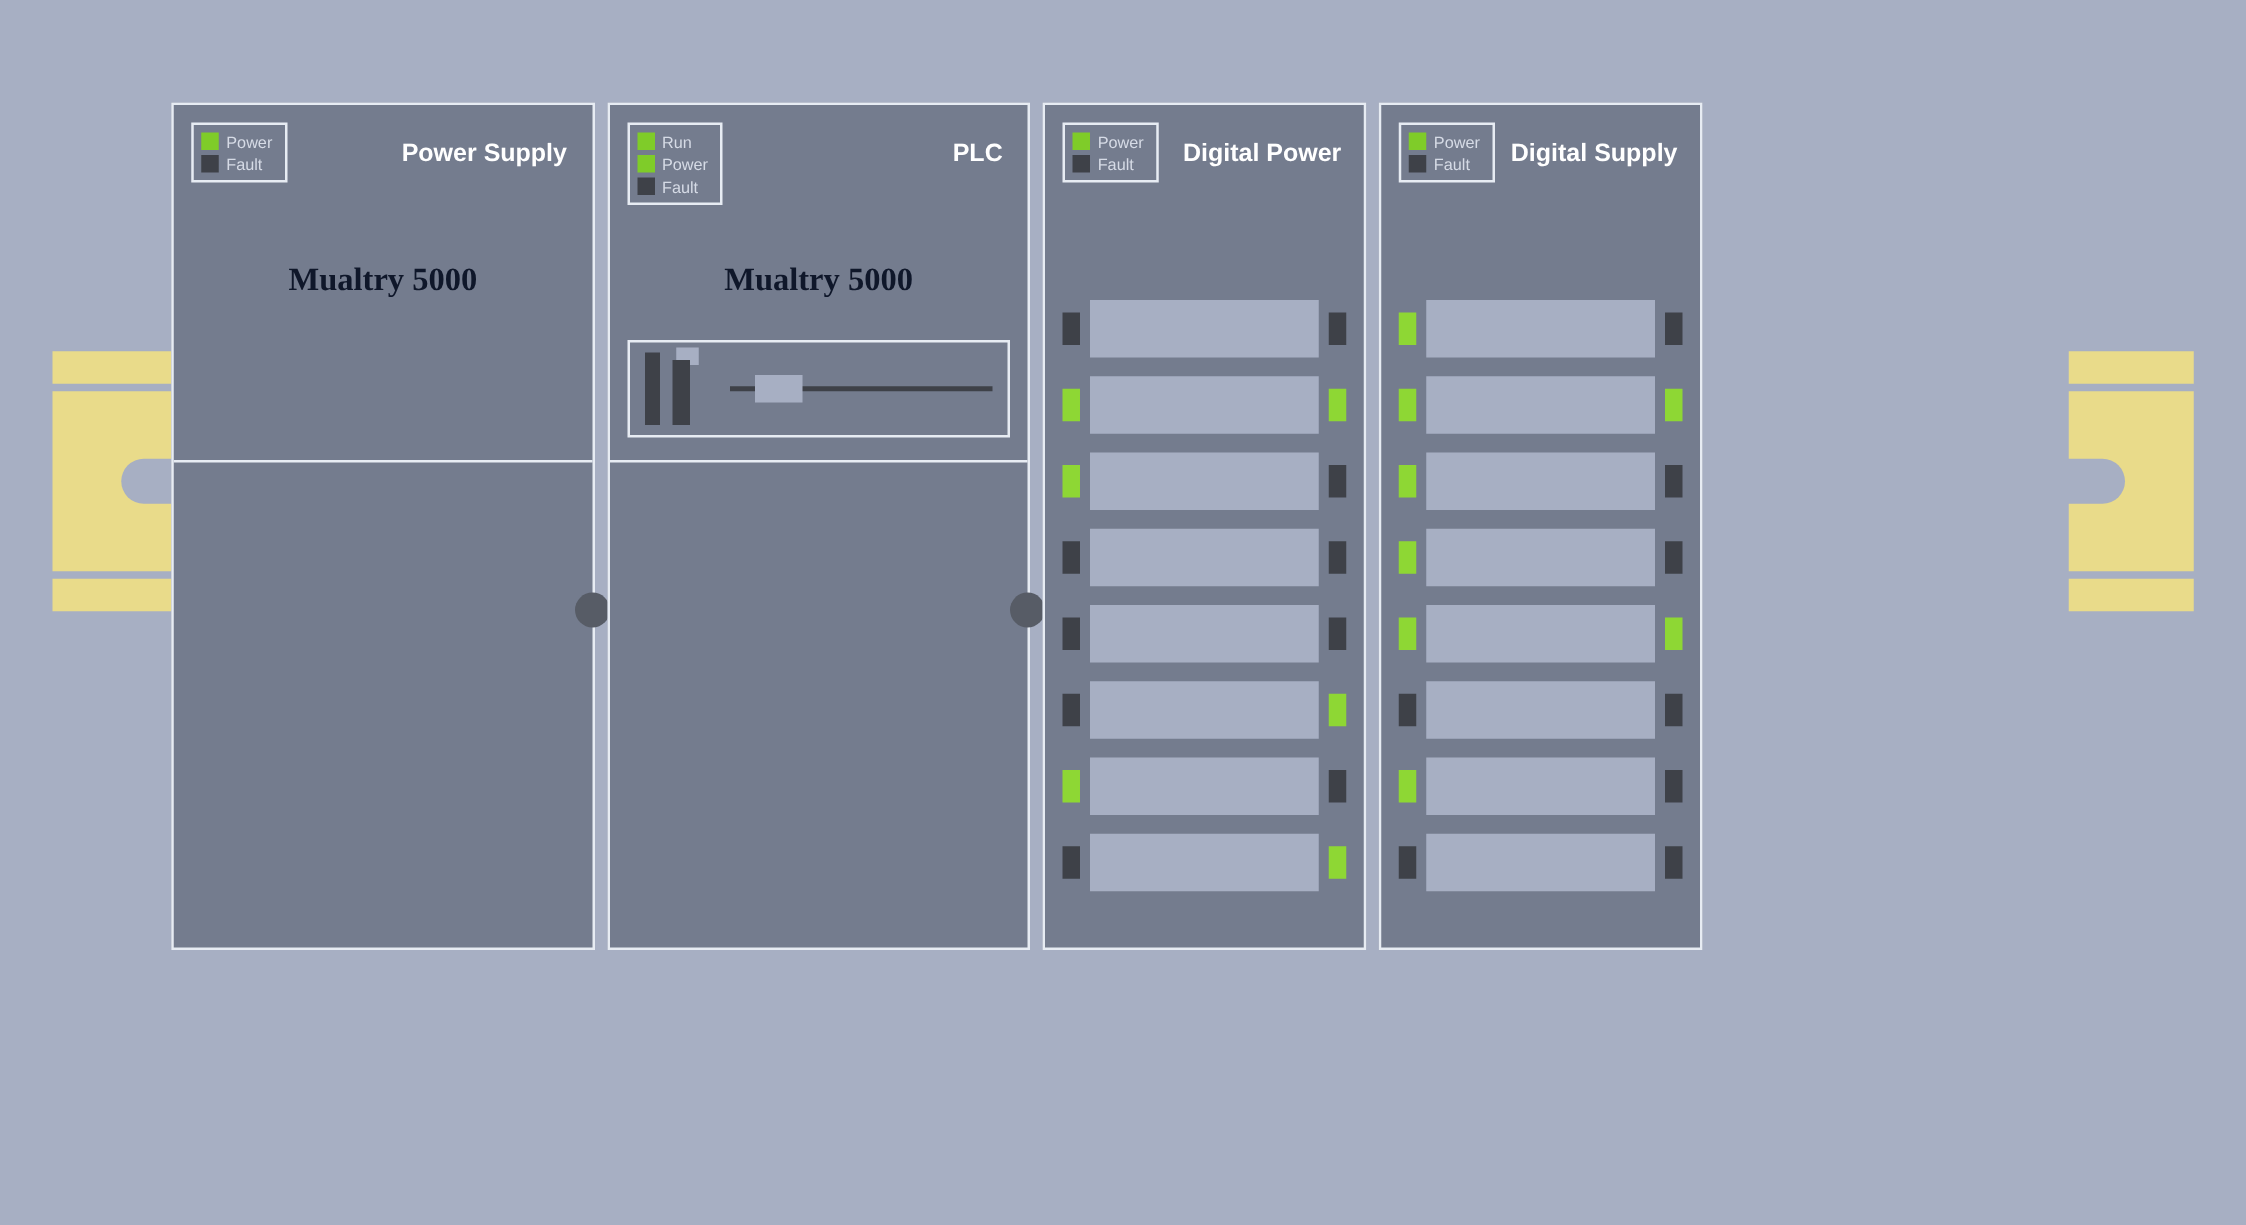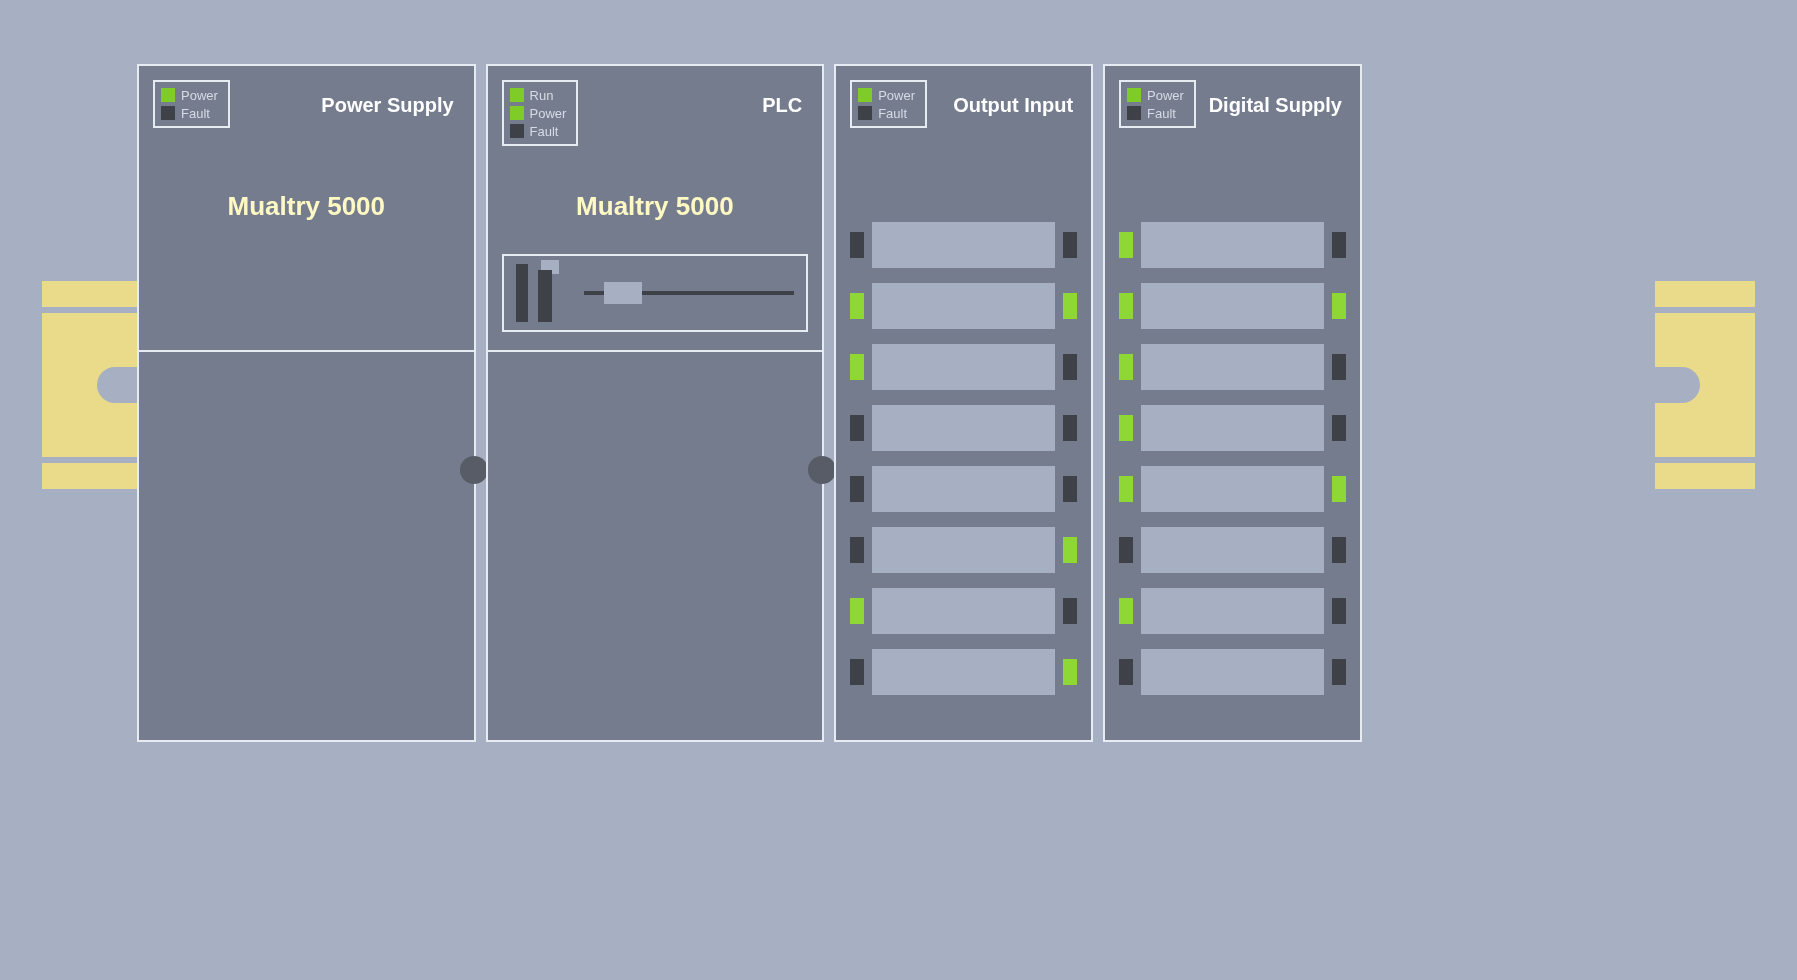--- a/index.html
+++ b/index.html
@@ -39,21 +39,21 @@
     width: 46px;
     height: 36px;
     background: #a7afc3;
     border-radius: 18px 0 0 18px;
   }
 
   
   .rack {
     position: absolute;
     left: 137px;
-    top: 64px;
+    top: 82px;
     width: 1225px;
     height: 678px;
     display: flex;
     gap: 10px;
   }
 
   .module {
     background: #747c8e;
     border: 2px solid #e7ecf3;
     position: relative;
@@ -77,24 +77,25 @@
     color: #fff;
     font-weight: 700;
     font-size: 20px;
     text-align: center;
   }
   .model {
     position: absolute;
     left: 50%;
     top: 125px;
     transform: translateX(-50%);
-    color: #fef9c3;
+    color: #0f172a;
     font-weight: 700;
     font-size: 26px;
     white-space: nowrap;
+    font-family: Liberation Serif, serif;
   }
 
   .ledbox {
     position: absolute;
     left: 14px;
     top: 14px;
     border: 2px solid #e7ecf3;
     padding: 4px 10px 4px 6px;
   }
   .ledrow {
@@ -277,21 +278,21 @@
       <div class="ledbox">
         <div class="ledrow">
             <div class="led on"></div>
             <span>Power</span>
           </div>
         <div class="ledrow">
             <div class="led off"></div>
             <span>Fault</span>
           </div>
       </div>
-      <div class="title">Output Input</div>
+      <div class="title">Digital Power</div>
     </div>
     <div class="channels">
         <div class="ch">
           <div class="ind off"></div>
           <div class="slot"></div>
           <div class="ind off"></div>
         </div>
         <div class="ch">
           <div class="ind on"></div>
           <div class="slot"></div>

